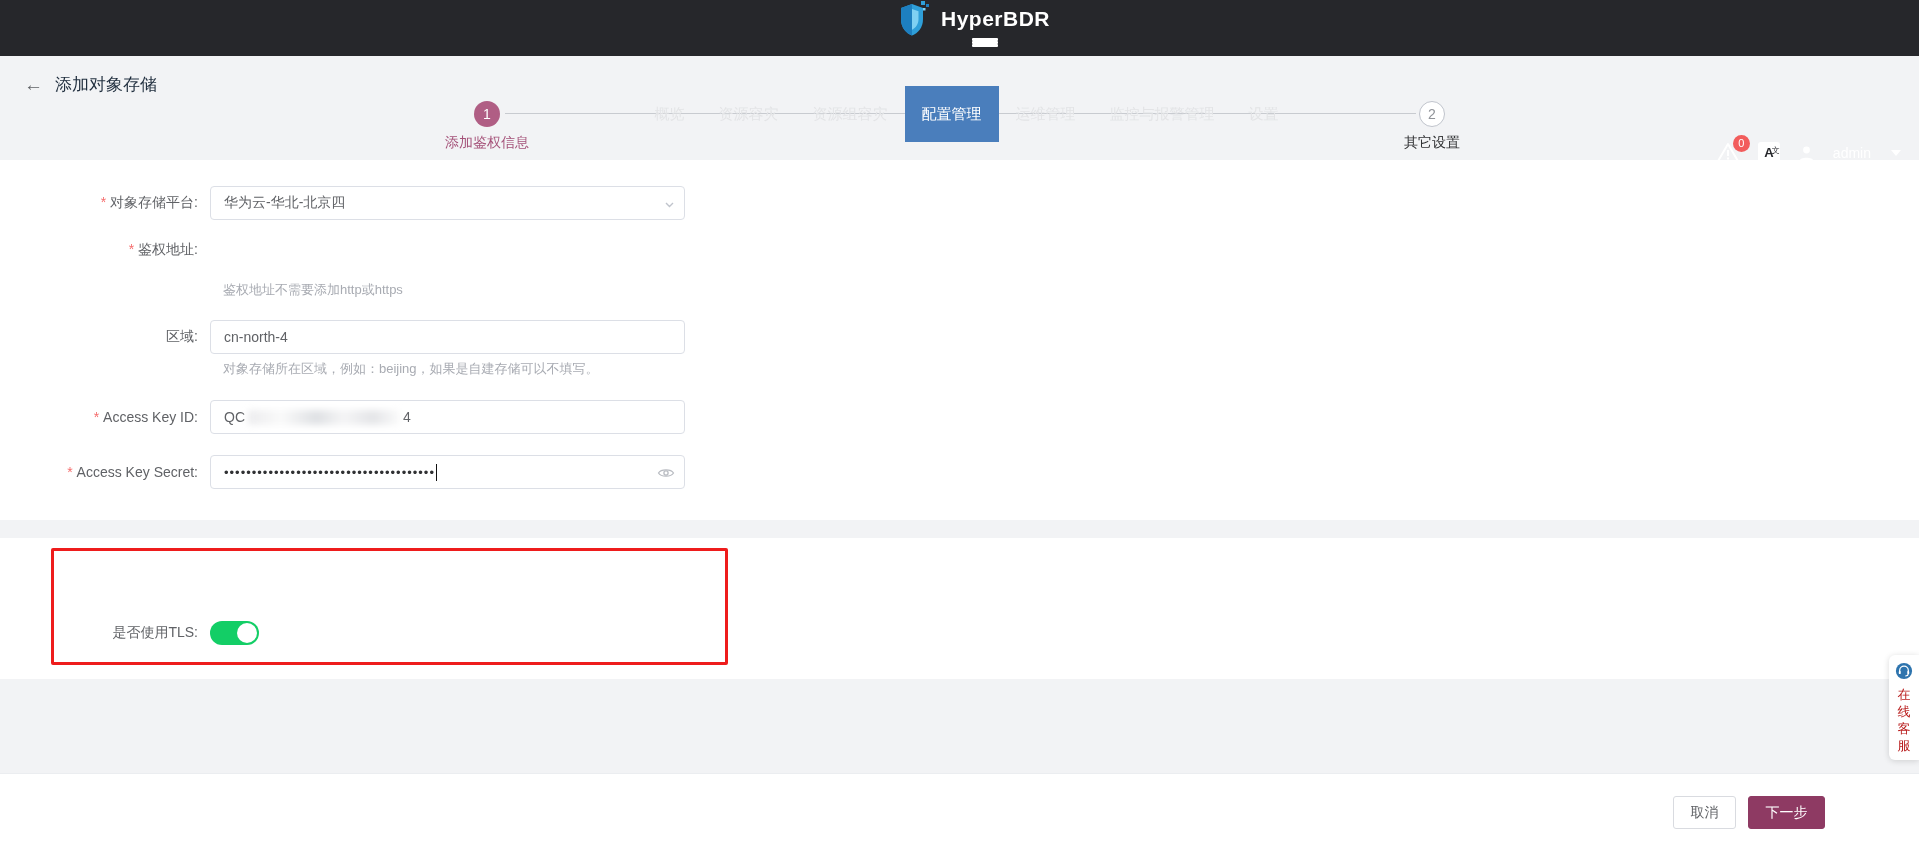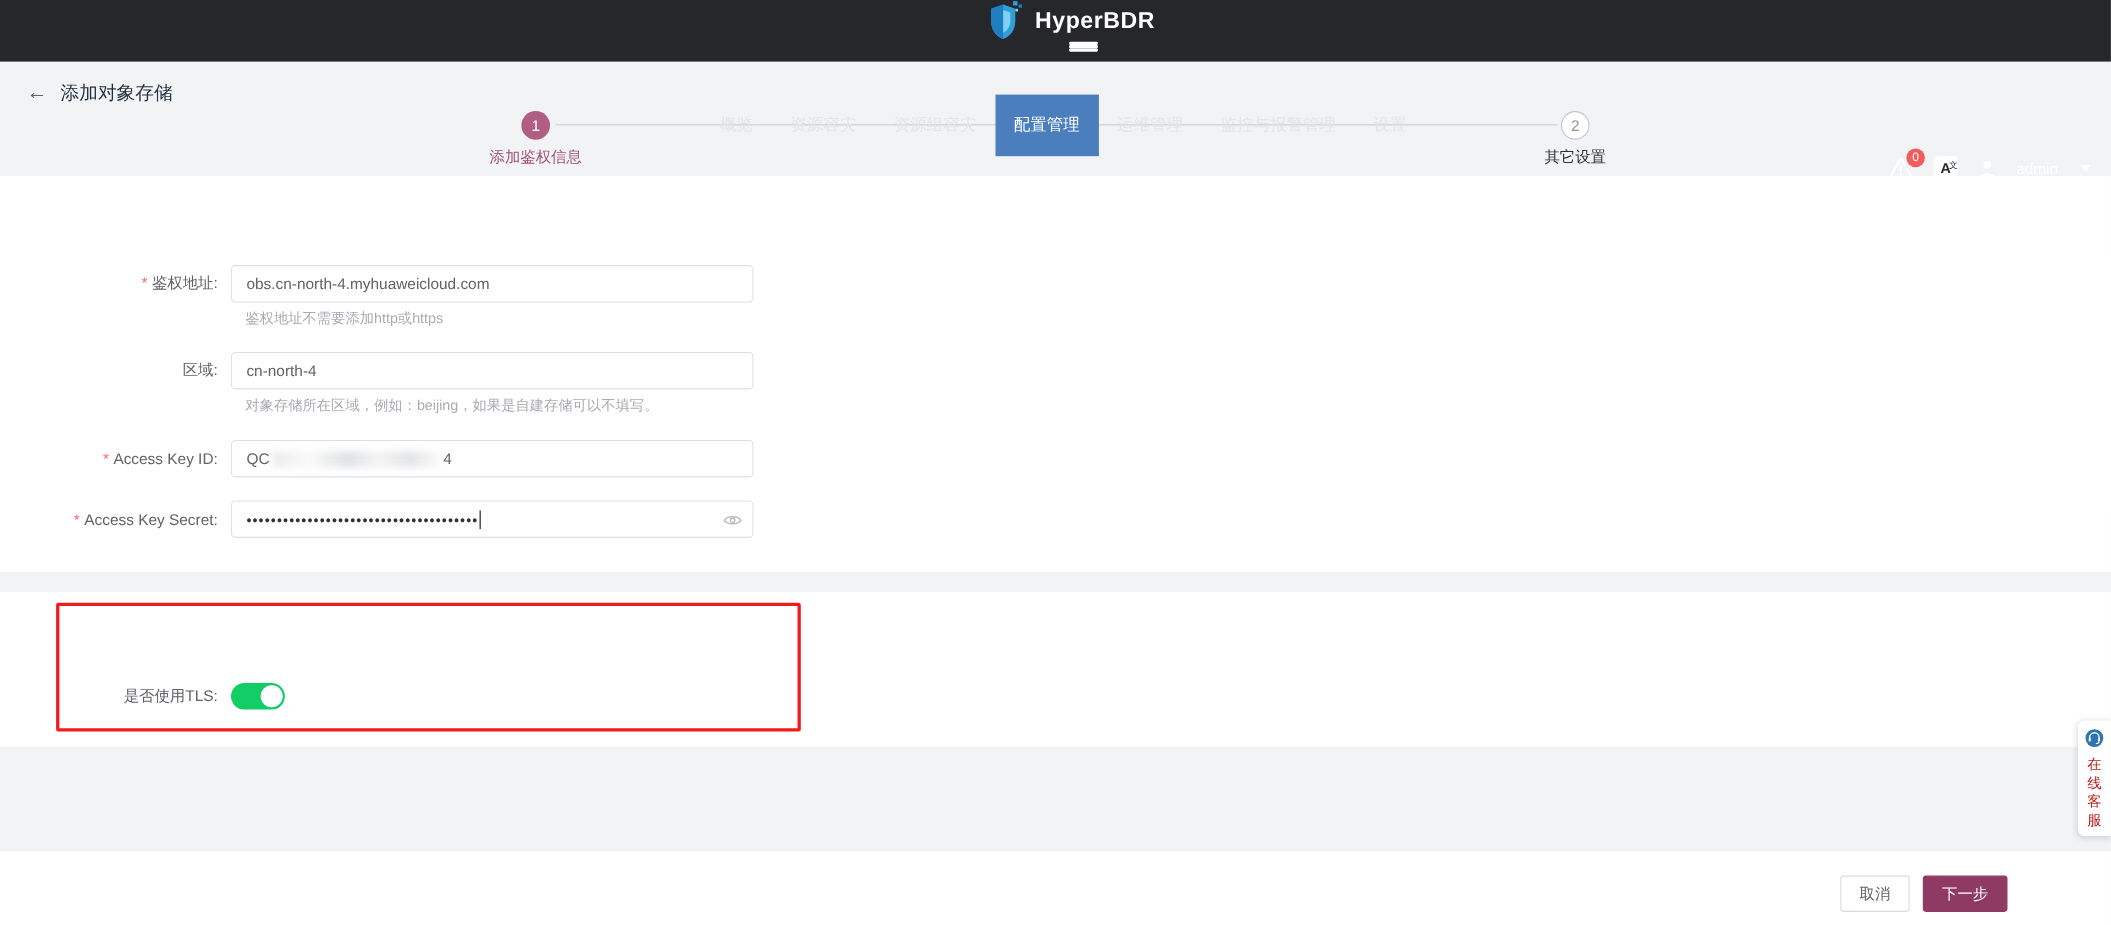--- a/index.html
+++ b/index.html
@@ -74,21 +74,21 @@
     border:1px solid #dcdfe6; border-radius:4px; display:flex; align-items:center;
     padding:0 30px 0 13px; font-size:14px; color:#606266; cursor:text;
   }
   .field-box.select { cursor:pointer; }
   .field-box.disabled { background:#f5f7fa; border-color:#e4e7ed; color:#bfc3c9; cursor:not-allowed; }
   .chevron { position:absolute; right:10px; top:13px; width:9px; height:9px; }
   .chevron svg { display:block; }
   .help-text { position:absolute; left:223px; font-size:13px; color:#a8abb2; white-space:nowrap; }
 
   .row-platform { top:26px; }
-  .row-auth    { top:81px; }
+  .row-auth    { top:81px;flex-direction:column; }
   .help-auth   { top:121px; }
   .row-region  { top:160px; }
   .help-region { top:200px; }
   .row-akid    { top:240px; }
   .row-aksec   { top:295px; }
 
   .redact {
     display:inline-block; width:152px; height:15px; margin:0 3px; border-radius:3px;
     background:linear-gradient(90deg,#ececee 0%,#fafafa 22%,#dfe1e4 45%,#f5f5f6 63%,#e4e5e8 82%,#fbfbfb 100%);
     filter:blur(3px); vertical-align:middle;
@@ -192,26 +192,34 @@
     <div class="step-label">添加鉴权信息</div>
   </div>
   <div class="step step-2">
     <div class="step-circle">2</div>
     <div class="step-label">其它设置</div>
   </div>
 </div>
 
 <div class="card card-1">
 
+  <div class="form-row row-platform">
+    <div class="form-label"><span class="req">*</span><span>对象存储平台:</span></div>
+    <div class="field-box select">
+      <span>华为云-华北-北京四</span>
+      <span class="chevron">
+        <svg width="9" height="9" viewBox="0 0 9 9">
+            <polyline points="1,3 4.5,6.5 8,3" fill="none" stroke="#c0c4cc" stroke-width="1.4"></polyline>
+          </svg>
+      </span>
+    </div>
+  </div>
 
   <div class="form-row row-auth">
     <div class="form-label"><span class="req">*</span><span>鉴权地址:</span></div>
-    <div class="field-box">
-      <span>obs.cn-north-4.myhuaweicloud.com</span>
-    </div>
   </div>
   <div class="help-text help-auth">鉴权地址不需要添加http或https</div>
 
   <div class="form-row row-region">
     <div class="form-label"><span>区域:</span></div>
     <div class="field-box">
       <span>cn-north-4</span>
     </div>
   </div>
   <div class="help-text help-region">对象存储所在区域，例如：beijing，如果是自建存储可以不填写。</div>

